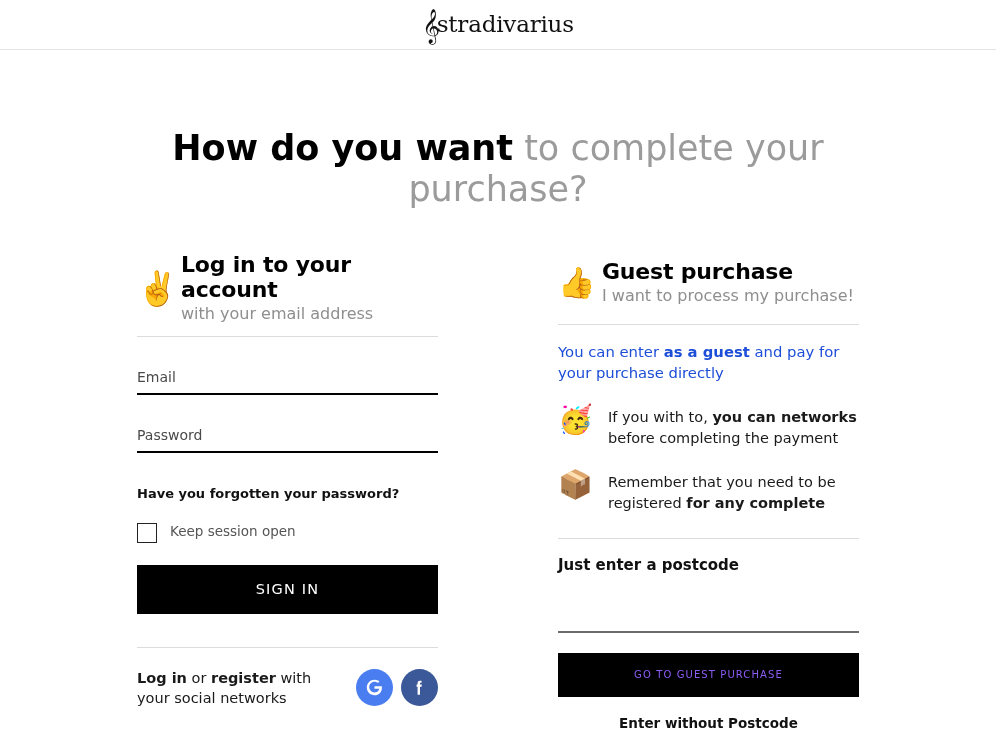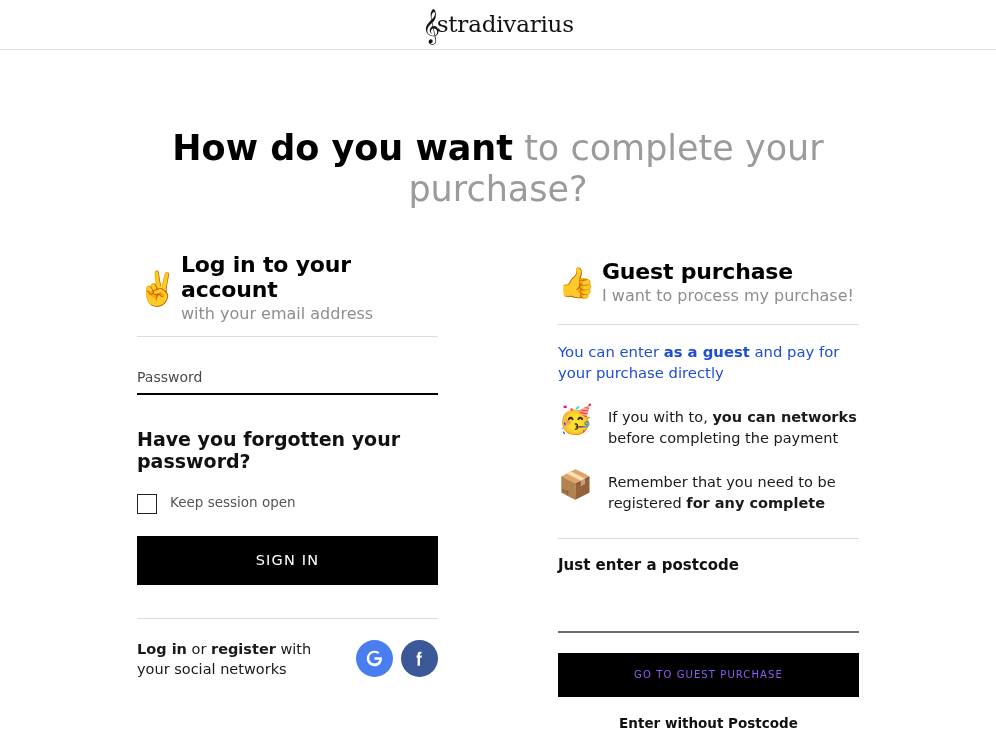--- a/index.html
+++ b/index.html
@@ -108,21 +108,21 @@
     background: transparent;
     font-family: inherit;
     font-size: 14px;
     color: #222;
     padding: 0 0 4px 0;
   }
   .field input::placeholder { color: #4a4a4a; opacity: 1; }
 
   .forgot {
     margin-top: 33px;
-    font-size: 19px;
+    font-size: 13px;
     font-weight: 700;
     color: #111;
     cursor: pointer;
   }
 
   .checkbox-row {
     display: flex;
     align-items: flex-start;
     margin-top: 22px;
   }
@@ -282,20 +282,23 @@
   <div class="col">
 
     <div class="panel-head">
       <div class="panel-emoji">✌️</div>
       <div class="panel-titles">
         <div class="panel-title">Log in to your account</div>
         <div class="panel-sub">with your email address</div>
       </div>
     </div>
 
+    <div class="field">
+      <input type="text" placeholder="Email" style="">
+    </div>
 
     <div class="field">
       <input type="password" placeholder="Password" style="">
     </div>
 
     <div class="forgot">Have you forgotten your password?</div>
 
     <div class="checkbox-row">
       <div class="checkbox-box"></div>
       <div class="checkbox-label">Keep session open</div>

